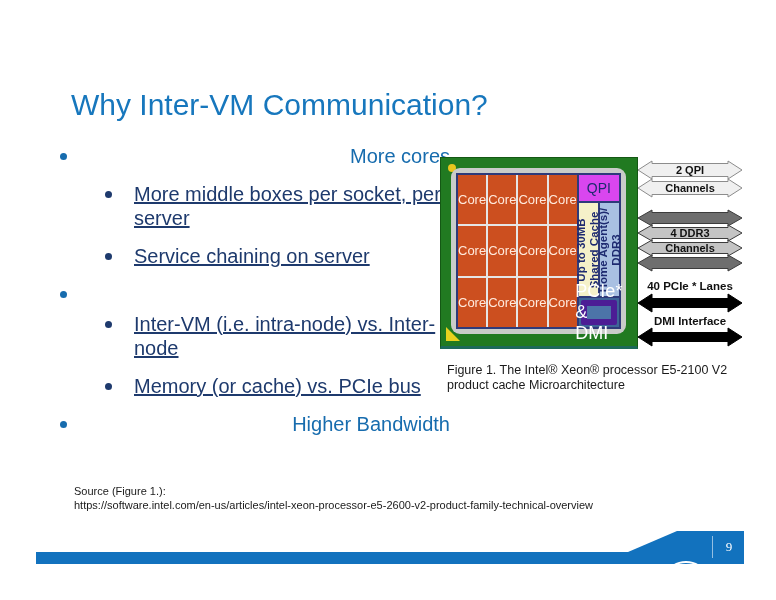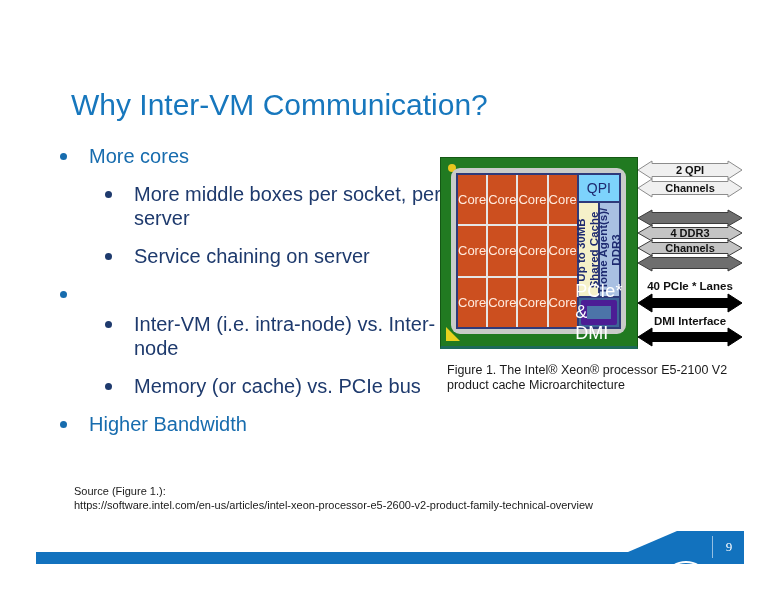--- a/index.html
+++ b/index.html
@@ -8,26 +8,26 @@
     background:#ffffff;
     font-family:"Liberation Sans","DejaVu Sans",sans-serif;
   }
   
   .slide-title{
     position:absolute;left:71px;top:88px;width:640px;
     font-size:30px;font-weight:400;color:#1777bd;letter-spacing:0;
   }
   
   .bullets{position:absolute;left:52px;top:144px;width:398px;}
-  .b-item{display:flex;margin-bottom:14px;line-height:24px;font-size:20px;}
+  .b-item{display:flex;margin-bottom:14px;line-height:24px;font-size:20px;justify-content:space-between;}
   .b-item.l1{color:#176cae;}
   .b-item.l2{color:#1e3a6d;margin-left:45px;}
   .b-dot{flex:0 0 auto;width:7px;height:7px;border-radius:50%;margin:9px 0 0 8px;background:currentColor;}
   .b-text{margin-left:22px;}
-  .b-item.l2 .b-text{width:322px;}
+  .b-item.l2 .b-text{width:322px;text-decoration:underline;}
   
   .chip{
     position:absolute;left:440px;top:157px;width:198px;height:192px;
     background:#217a21;border:1px solid #145814;box-sizing:border-box;
     border-bottom:3px solid #1d6a5a;
   }
   .pin-dot{position:absolute;left:7px;top:6px;width:8px;height:8px;border-radius:50%;background:#e8c61e;}
   .pin-tri{position:absolute;left:5px;bottom:5px;width:0;height:0;
     border-bottom:14px solid #e8d21e;border-right:14px solid transparent;}
   .frame{
@@ -41,21 +41,21 @@
   .core-grid{
     flex:0 0 47%;display:grid;grid-template-columns:1fr 1fr 1fr 1fr;
     grid-auto-rows:1fr;gap:2px;background:#e5e5e5;
   }
   .core-cell{
     background:#cc4f1f;color:#ffeadd;display:flex;align-items:center;justify-content:center;
     font-size:13px;
   }
   .rcol{flex:1 1 auto;display:flex;flex-direction:column;gap:2px;}
   .qpi{
-    flex:0 0 26px;background:#7dd3fc;color:#1e2a70;font-size:14px;
+    flex:0 0 26px;background:#d946ef;color:#1e2a70;font-size:14px;
     display:flex;align-items:center;justify-content:center;
   }
   .mid{flex:1 1 auto;display:flex;gap:2px;}
   .cache{flex:0 0 48%;background:#f5f1c9;position:relative;}
   .home{flex:1 1 auto;background:#a9c0e2;position:relative;}
   .vtext{
     position:absolute;top:50%;left:50%;
     transform:translate(-50%,-50%) rotate(-90deg);
     white-space:nowrap;text-align:center;color:#1e2a70;
     font-size:11.5px;font-weight:700;line-height:13px;

